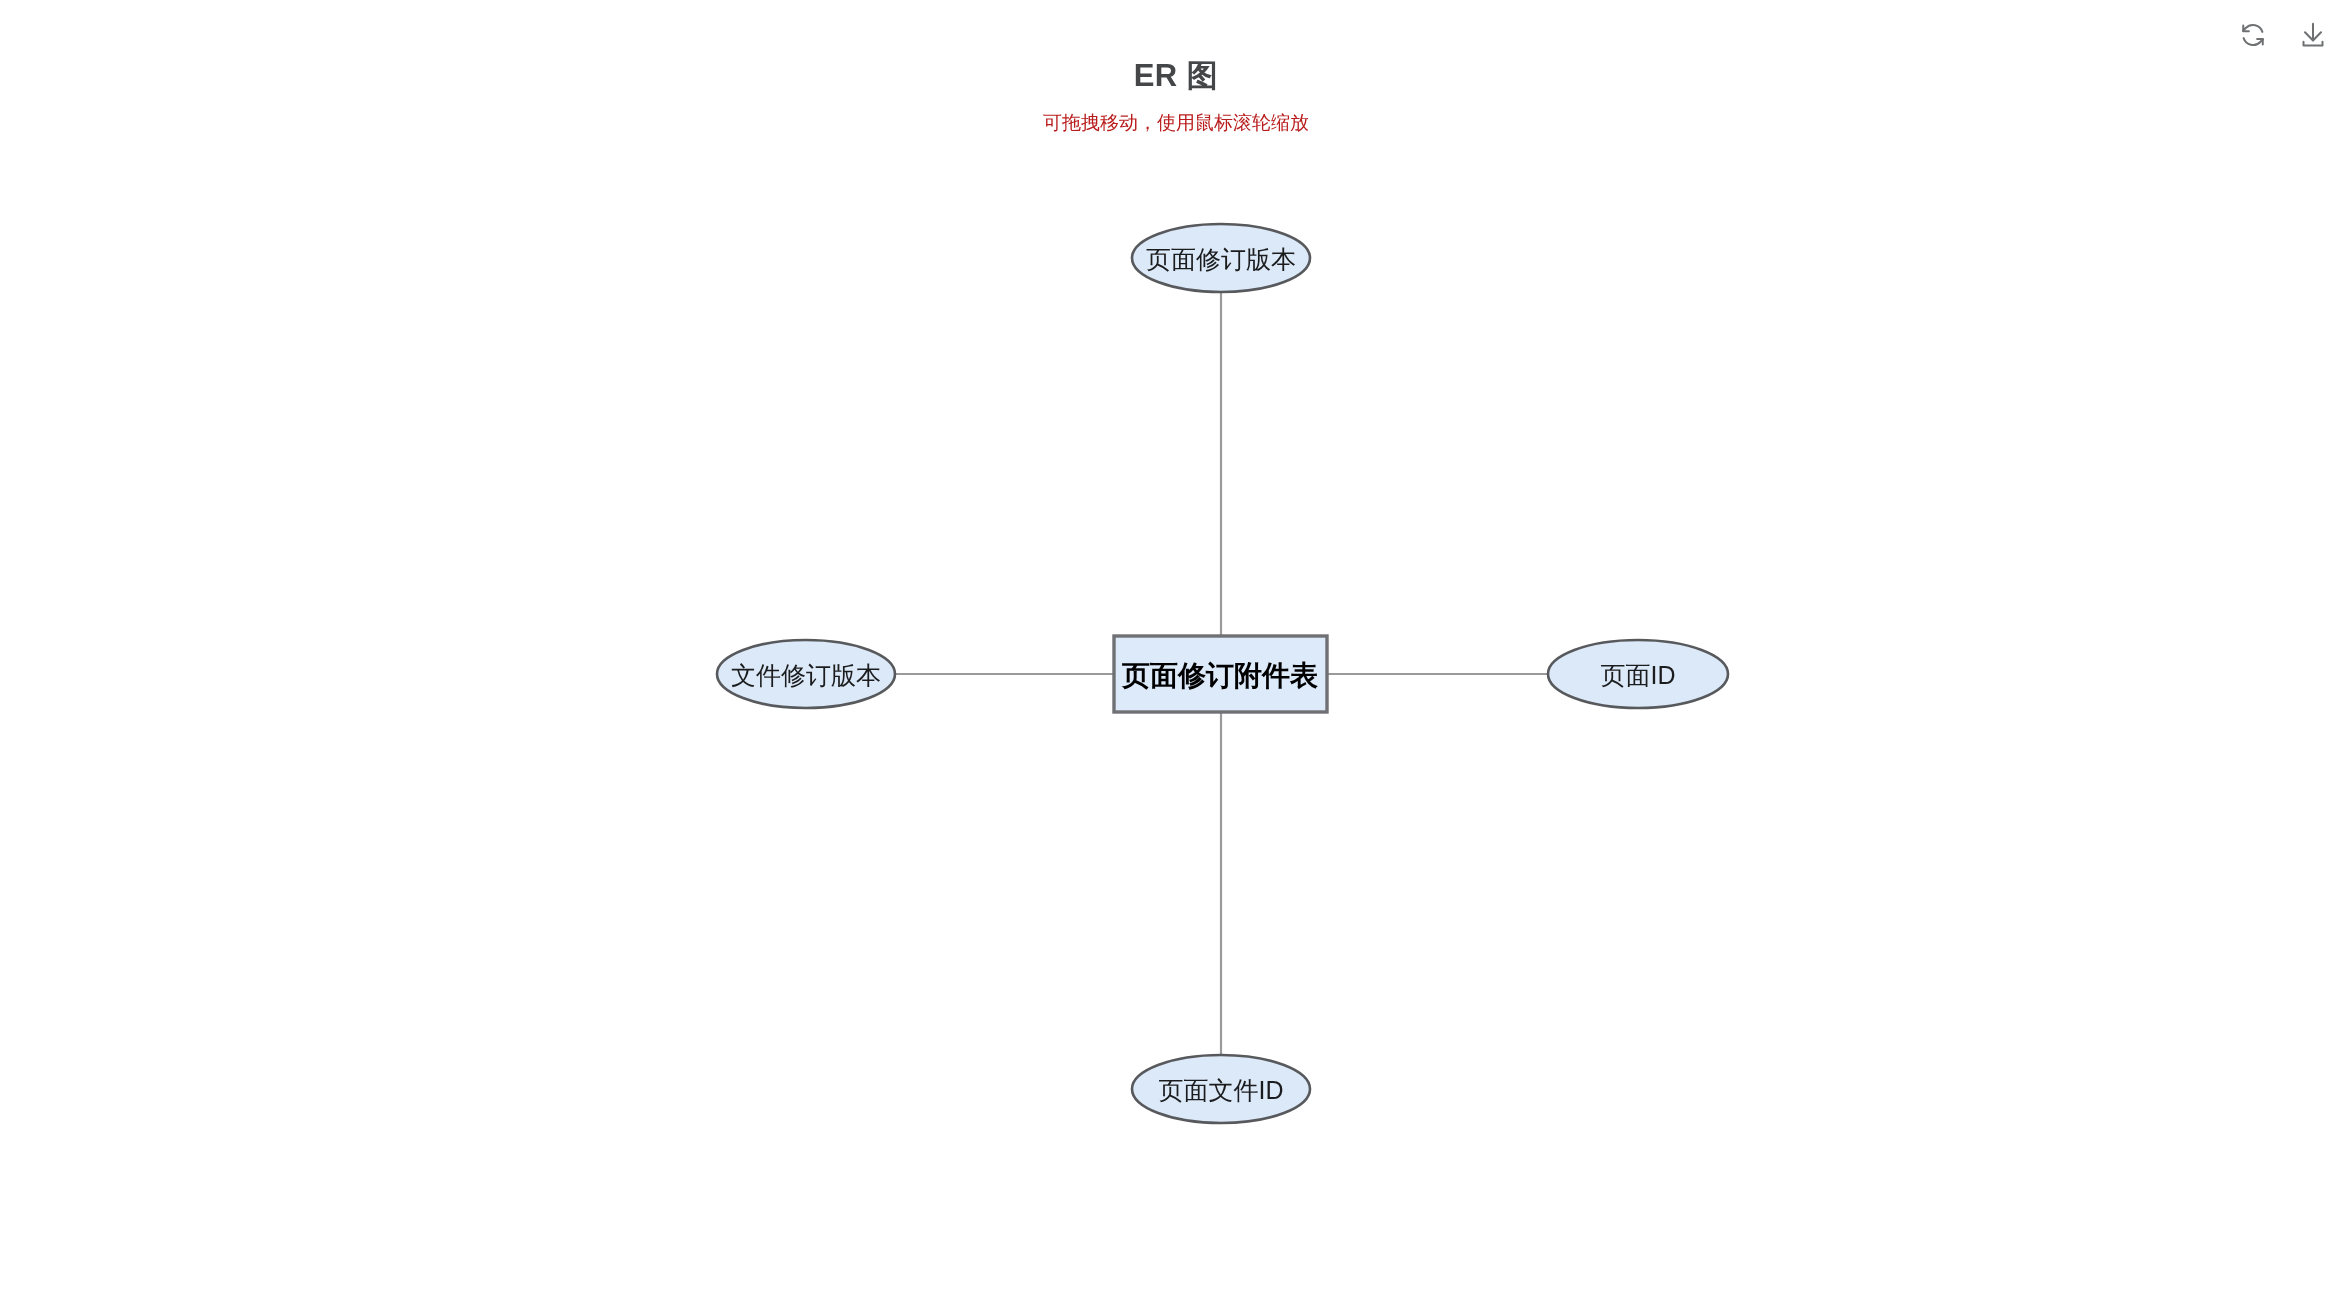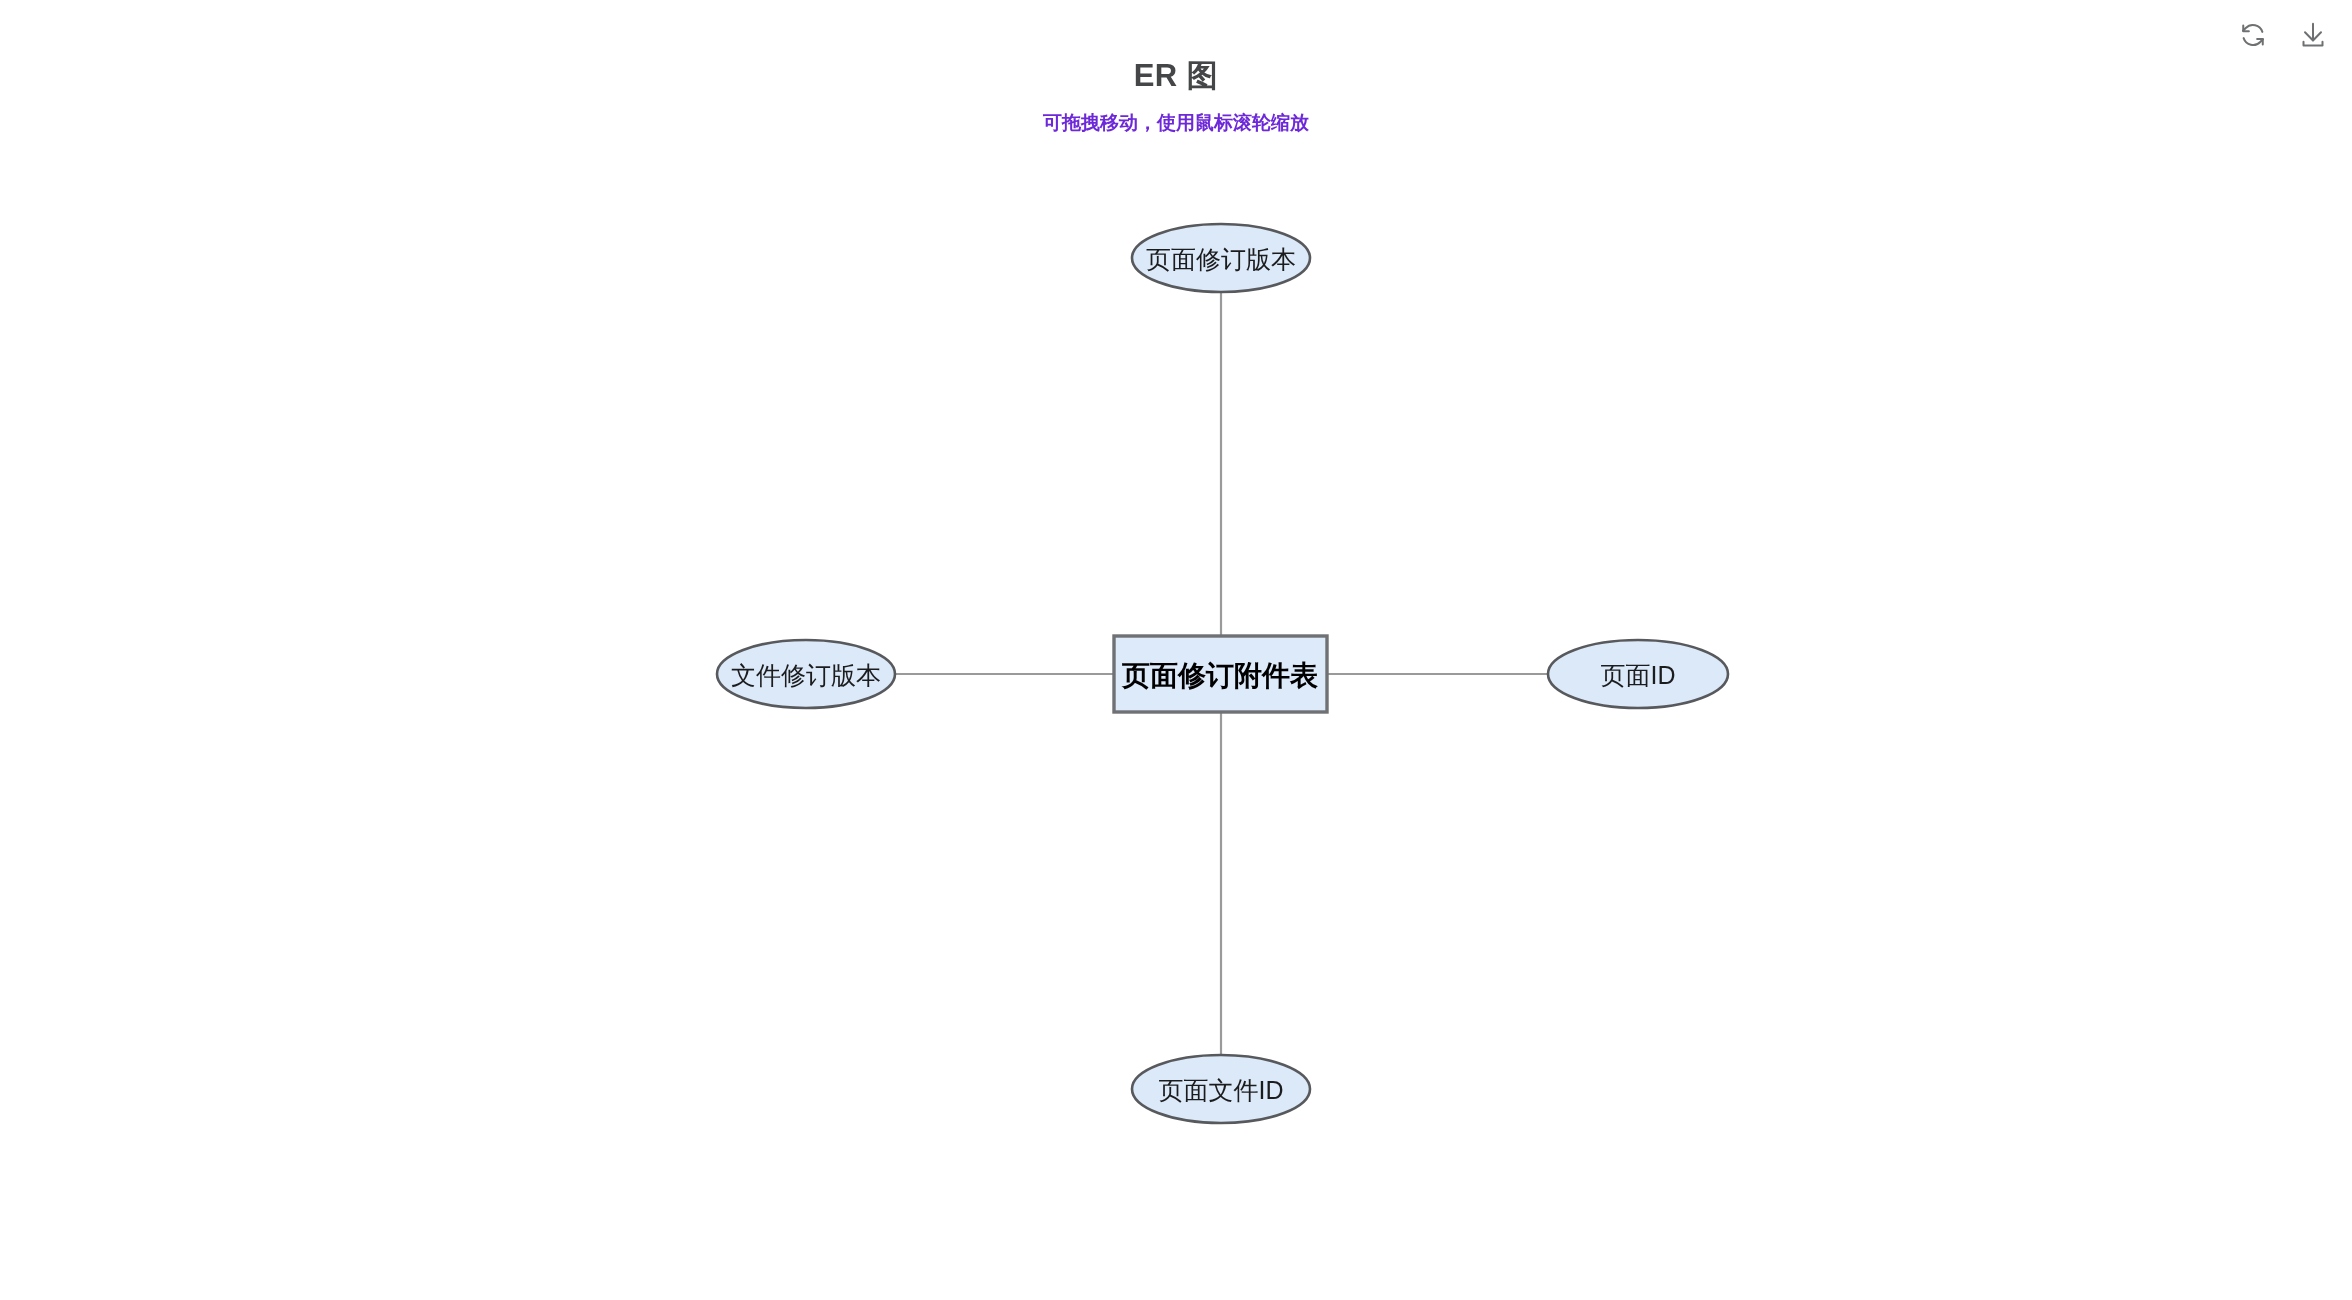--- a/index.html
+++ b/index.html
@@ -56,22 +56,22 @@
     font-size: 31px;
     font-weight: bold;
     color: #444648;
     letter-spacing: 0.5px;
     line-height: 1.2;
   }
   #page-subtitle {
     margin: 0;
     padding-top: 18px;
     font-size: 19px;
-    color: #6d28d9;
-    font-weight: bold;
+    color: #b91c1c;
+    font-weight: normal;
     line-height: 1.2;
   }
 
   
   #er-canvas {
     position: absolute;
     top: 0;
     left: 0;
     width: 2352px;
     height: 944px;

